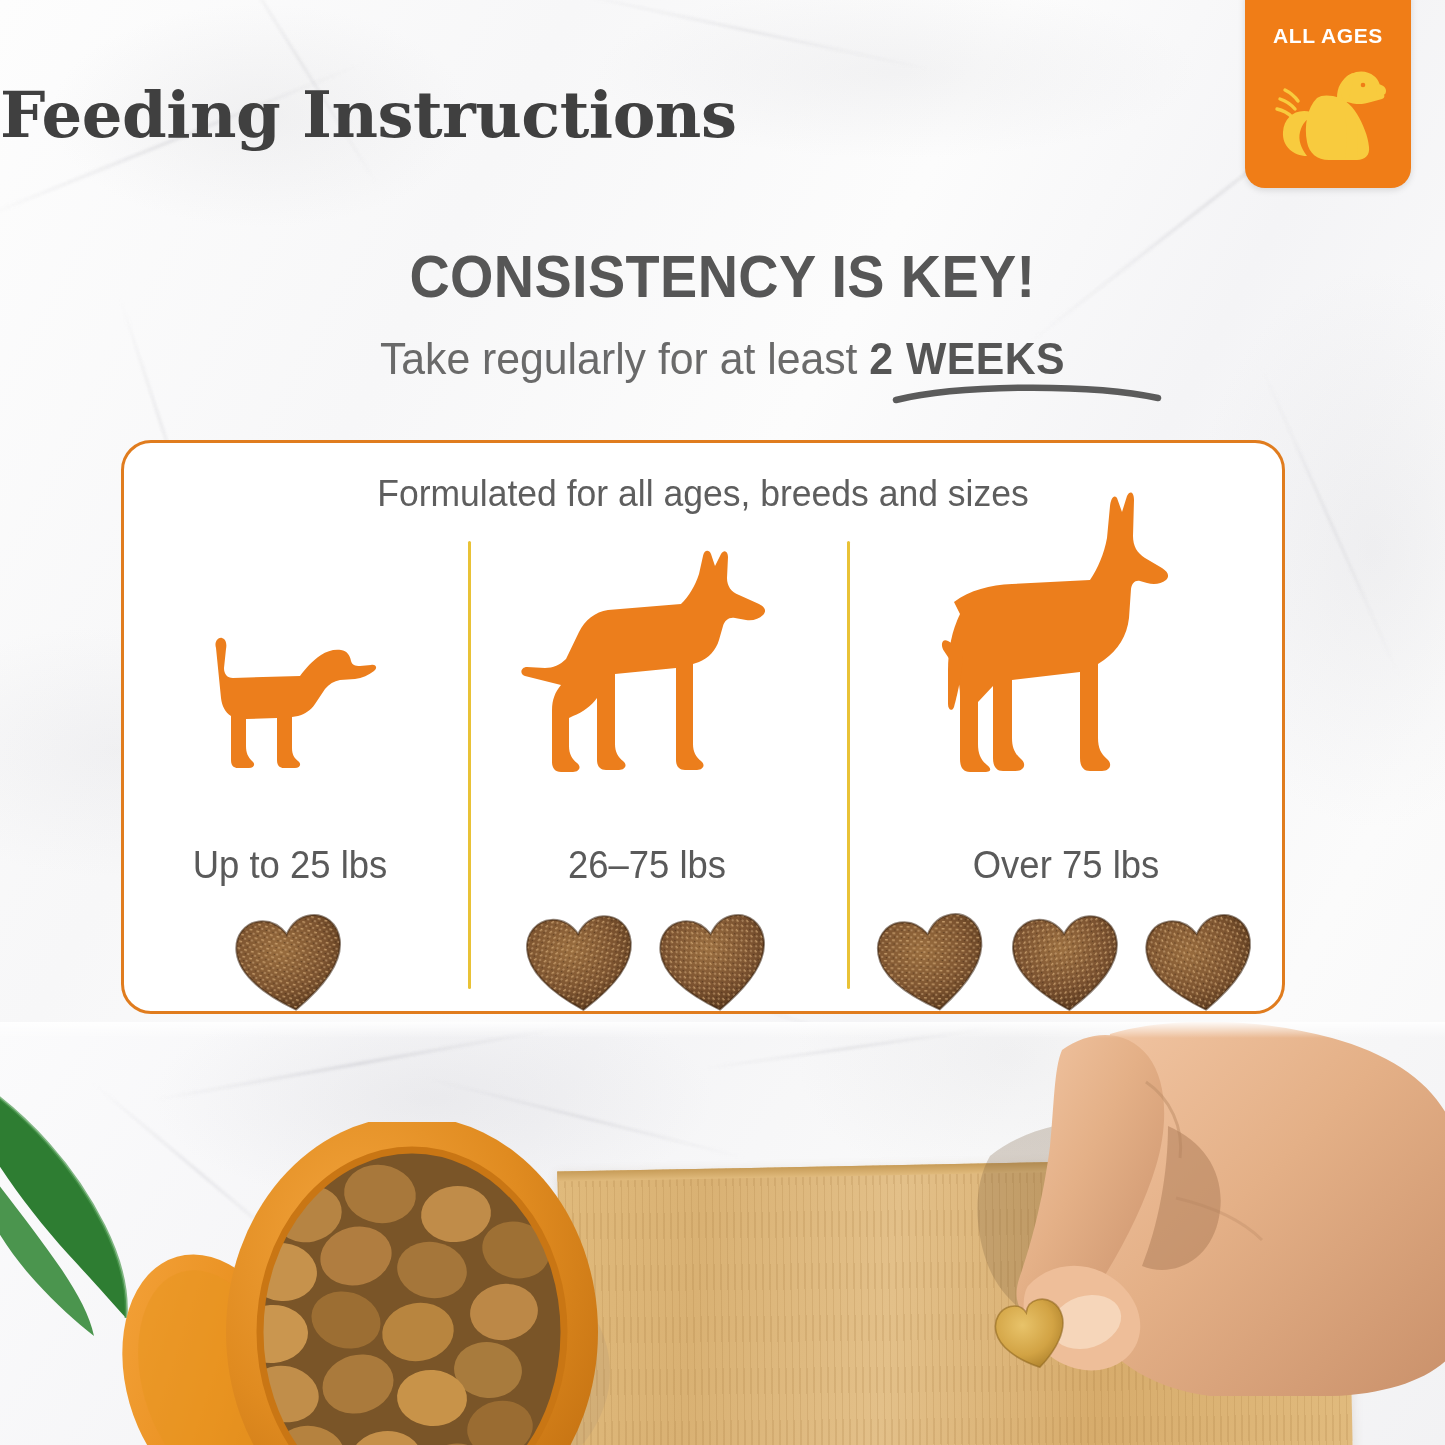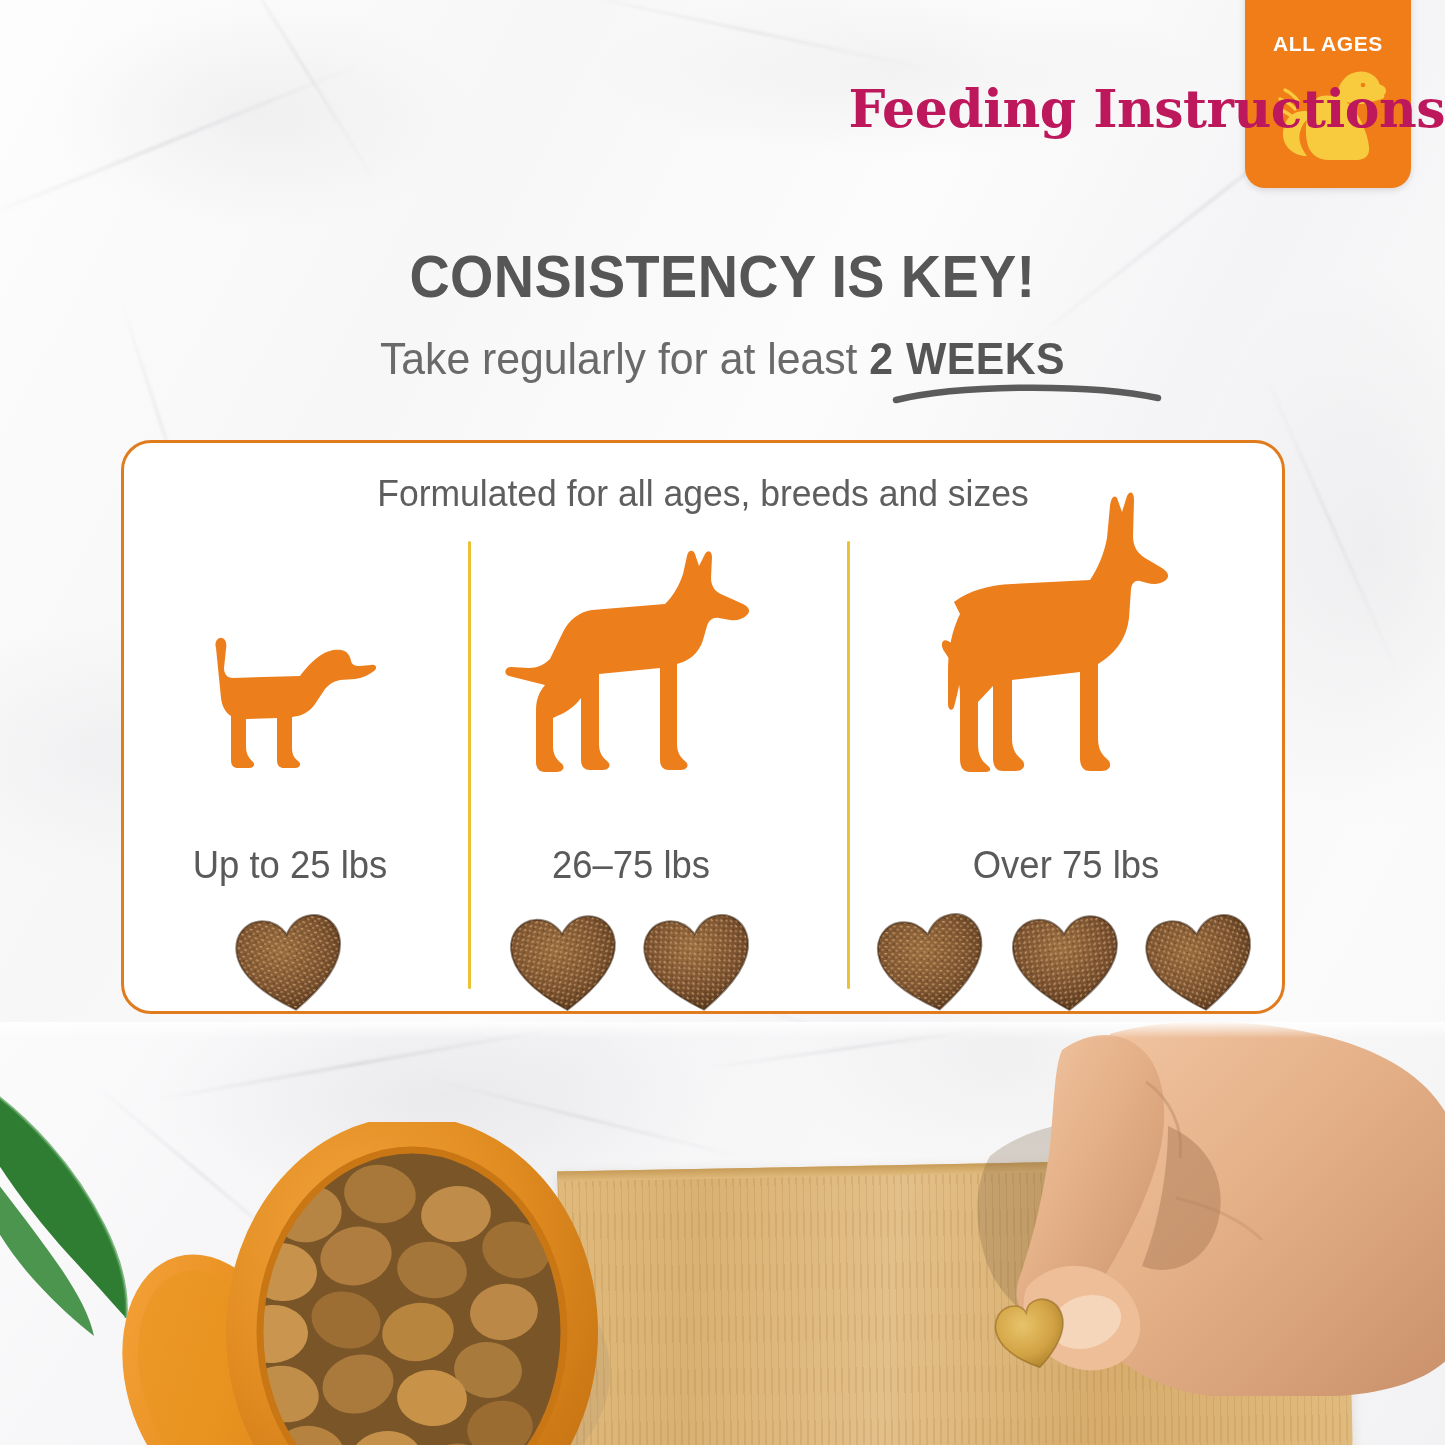--- a/index.html
+++ b/index.html
@@ -50,41 +50,41 @@
     left: 1245px;
     top: -8px;
     width: 166px;
     height: 196px;
     background: #F07D17;
     border-radius: 0 0 20px 20px;
     box-shadow: 0 2px 7px rgba(0,0,0,.13);
   }
   .badge-label {
     position: absolute;
-    top: 40px;
+    top: 32px;
     left: 0; right: 0;
     text-align: center;
     color: #ffffff;
     font-size: 21px;
     font-weight: bold;
     letter-spacing: .6px;
     font-family: "Liberation Sans", sans-serif;
   }
   .badge-dog { position: absolute; left: 26px; top: 62px; width: 118px; height: 112px; }
 
   
   .main-title {
     position: absolute;
     left: 0; right: 0;
     top: 83px;
-    text-align: right;
+    text-align: left;
     font-family: "DejaVu Serif", "Liberation Serif", serif;
     font-weight: bold;
-    font-size: 52px;
-    color: #be185d;
+    font-size: 64px;
+    color: #404040;
     letter-spacing: -.5px;
     line-height: 1;
   }
   .sub-title {
     position: absolute;
     left: 0; right: 0;
     top: 247px;
     text-align: center;
     font-size: 60px;
     font-weight: bold;
@@ -146,21 +146,21 @@
     height: 448px;
     background: #E9C236;
     border-radius: 2px;
   }
   .divider.d1 { left: 344px; }
   .divider.d2 { left: 723px; }
 
   
   .col { position: absolute; top: 55px; height: 520px; }
   .col.c1 { left: 0;  width: 332px; }
-  .col.c2 { left: 347px; width: 320px; }
+  .col.c2 { left: 363px; width: 320px; }
   .col.c3 { left: 726px; width: 432px; padding-left: 44px; }
 
   .dog-wrap {
     position: absolute;
     left: 0; right: 0;
     bottom: 246px;
     display: flex;
     align-items: flex-end;
     justify-content: center;
     height: 290px;

